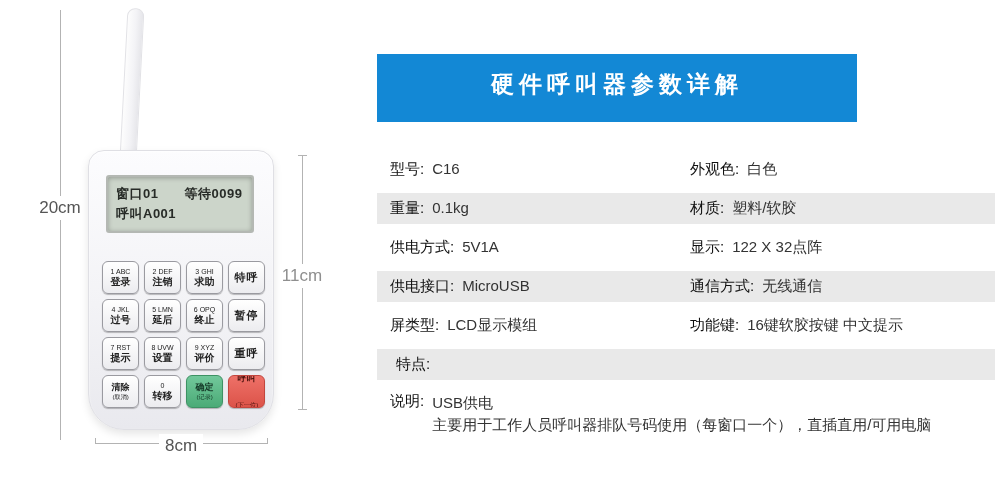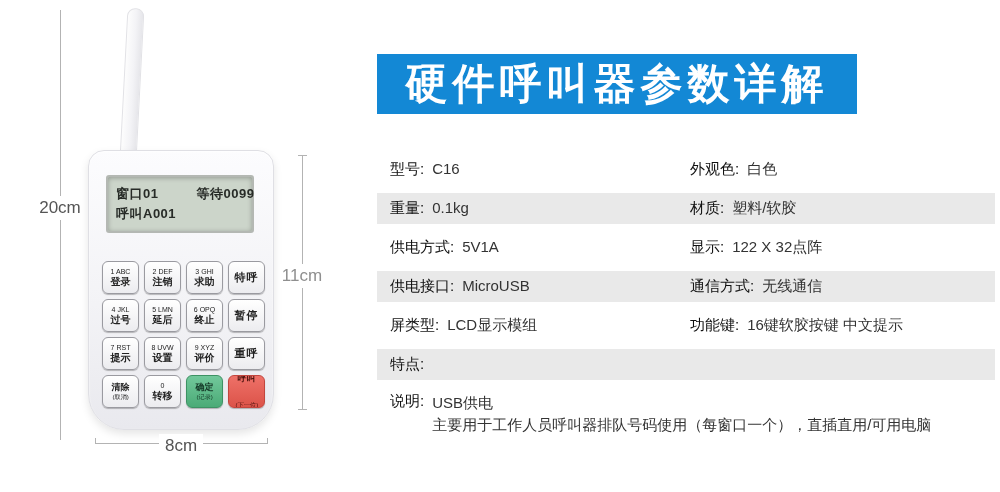--- a/index.html
+++ b/index.html
@@ -16,21 +16,21 @@
 
   .device-body{position:absolute;left:88px;top:150px;width:184px;height:278px;
            background:linear-gradient(180deg,#fcfcfe 0%,#f3f3f6 55%,#e9e9ee 100%);
            border:1px solid #dfdfe4;border-radius:16px 16px 36px 36px;
            box-shadow:0 4px 9px rgba(0,0,0,0.10), inset 0 1px 2px #ffffff;}
 
   .lcd{position:absolute;left:17px;top:24px;width:148px;height:58px;box-sizing:border-box;
            background:#ccd5ca;border:2px solid #b4b8b3;border-radius:3px;
            box-shadow:inset 0 1px 5px rgba(0,0,0,0.28);
            padding:7px 8px 0 8px;color:#272b27;font-weight:bold;font-size:13px;}
-  .lcd-row{display:flex;gap:38px;line-height:20px;letter-spacing:0.5px;white-space:nowrap;align-items:center;}
+  .lcd-row{display:flex;gap:26px;line-height:20px;letter-spacing:0.5px;white-space:nowrap;align-items:center;}
 
   .keypad{position:absolute;left:13px;top:110px;display:grid;
            grid-template-columns:repeat(4,37px);grid-auto-rows:33px;gap:5px;}
   .key{background:linear-gradient(180deg,#ffffff,#ececef);border:1px solid #9a9aa0;
            border-radius:6px;box-shadow:0 1px 1px rgba(0,0,0,0.25);
            display:flex;flex-direction:column;align-items:center;justify-content:center;
            line-height:1.1;color:#222;overflow:hidden;}
   .key-top{font-size:7px;}
   .key-main{font-size:10px;font-weight:bold;text-align:right;}
   .key-main-sm{font-size:9px;font-weight:bold;}
@@ -42,30 +42,30 @@
   
   .dim-line-v{position:absolute;width:1px;background:#b3b3b3;}
   .dim-line-h{position:absolute;height:1px;background:#b3b3b3;}
   .tick-h{position:absolute;height:1px;width:9px;background:#b3b3b3;left:-4px;}
   .tick-v{position:absolute;width:1px;height:6px;background:#b3b3b3;top:-5px;}
   .dim-label{position:absolute;font-size:17px;color:#555;background:#ffffff;
              text-align:center;padding:2px 0;}
   .dim-label.light{color:#8f8f8f;}
 
   
-  .hdr{position:absolute;left:377px;top:54px;width:480px;height:60px;background:#1388d5;
-       color:#ffffff;font-size:42px;font-weight:bold;text-align:center;line-height:60px;
+  .hdr{position:absolute;left:377px;top:54px;width:480px;height:68px;background:#1388d5;
+       color:#ffffff;font-size:23px;font-weight:bold;text-align:center;line-height:60px;
        letter-spacing:5px;}
 
   .spec{position:absolute;left:377px;top:150px;width:618px;font-size:15px;}
   .srow{height:39px;display:flex;align-items:center;}
   .srow.shade{background:linear-gradient(180deg,transparent 4px,#e9e9e9 4px,#e9e9e9 35px,transparent 35px);}
   .cell1{width:313px;display:flex;align-items:baseline;padding-left:13px;box-sizing:border-box;}
   .cell2{flex:1;display:flex;align-items:flex-start;}
-  .cell-full{display:flex;align-items:baseline;padding-left:13px;}
+  .cell-full{display:flex;align-items:baseline;padding-left:19px;}
   .slabel{font-weight:normal;color:#111;white-space:nowrap;}
   .sval{color:#333;margin-left:8px;}
   .srow-note{height:auto;min-height:56px;display:flex;align-items:flex-start;padding:8px 0 0 13px;
              box-sizing:border-box;}
   .note-val{color:#333;margin-left:8px;line-height:22px;}
   .note-line{display:block;}
 </style>
 </head>
 <body>
 

